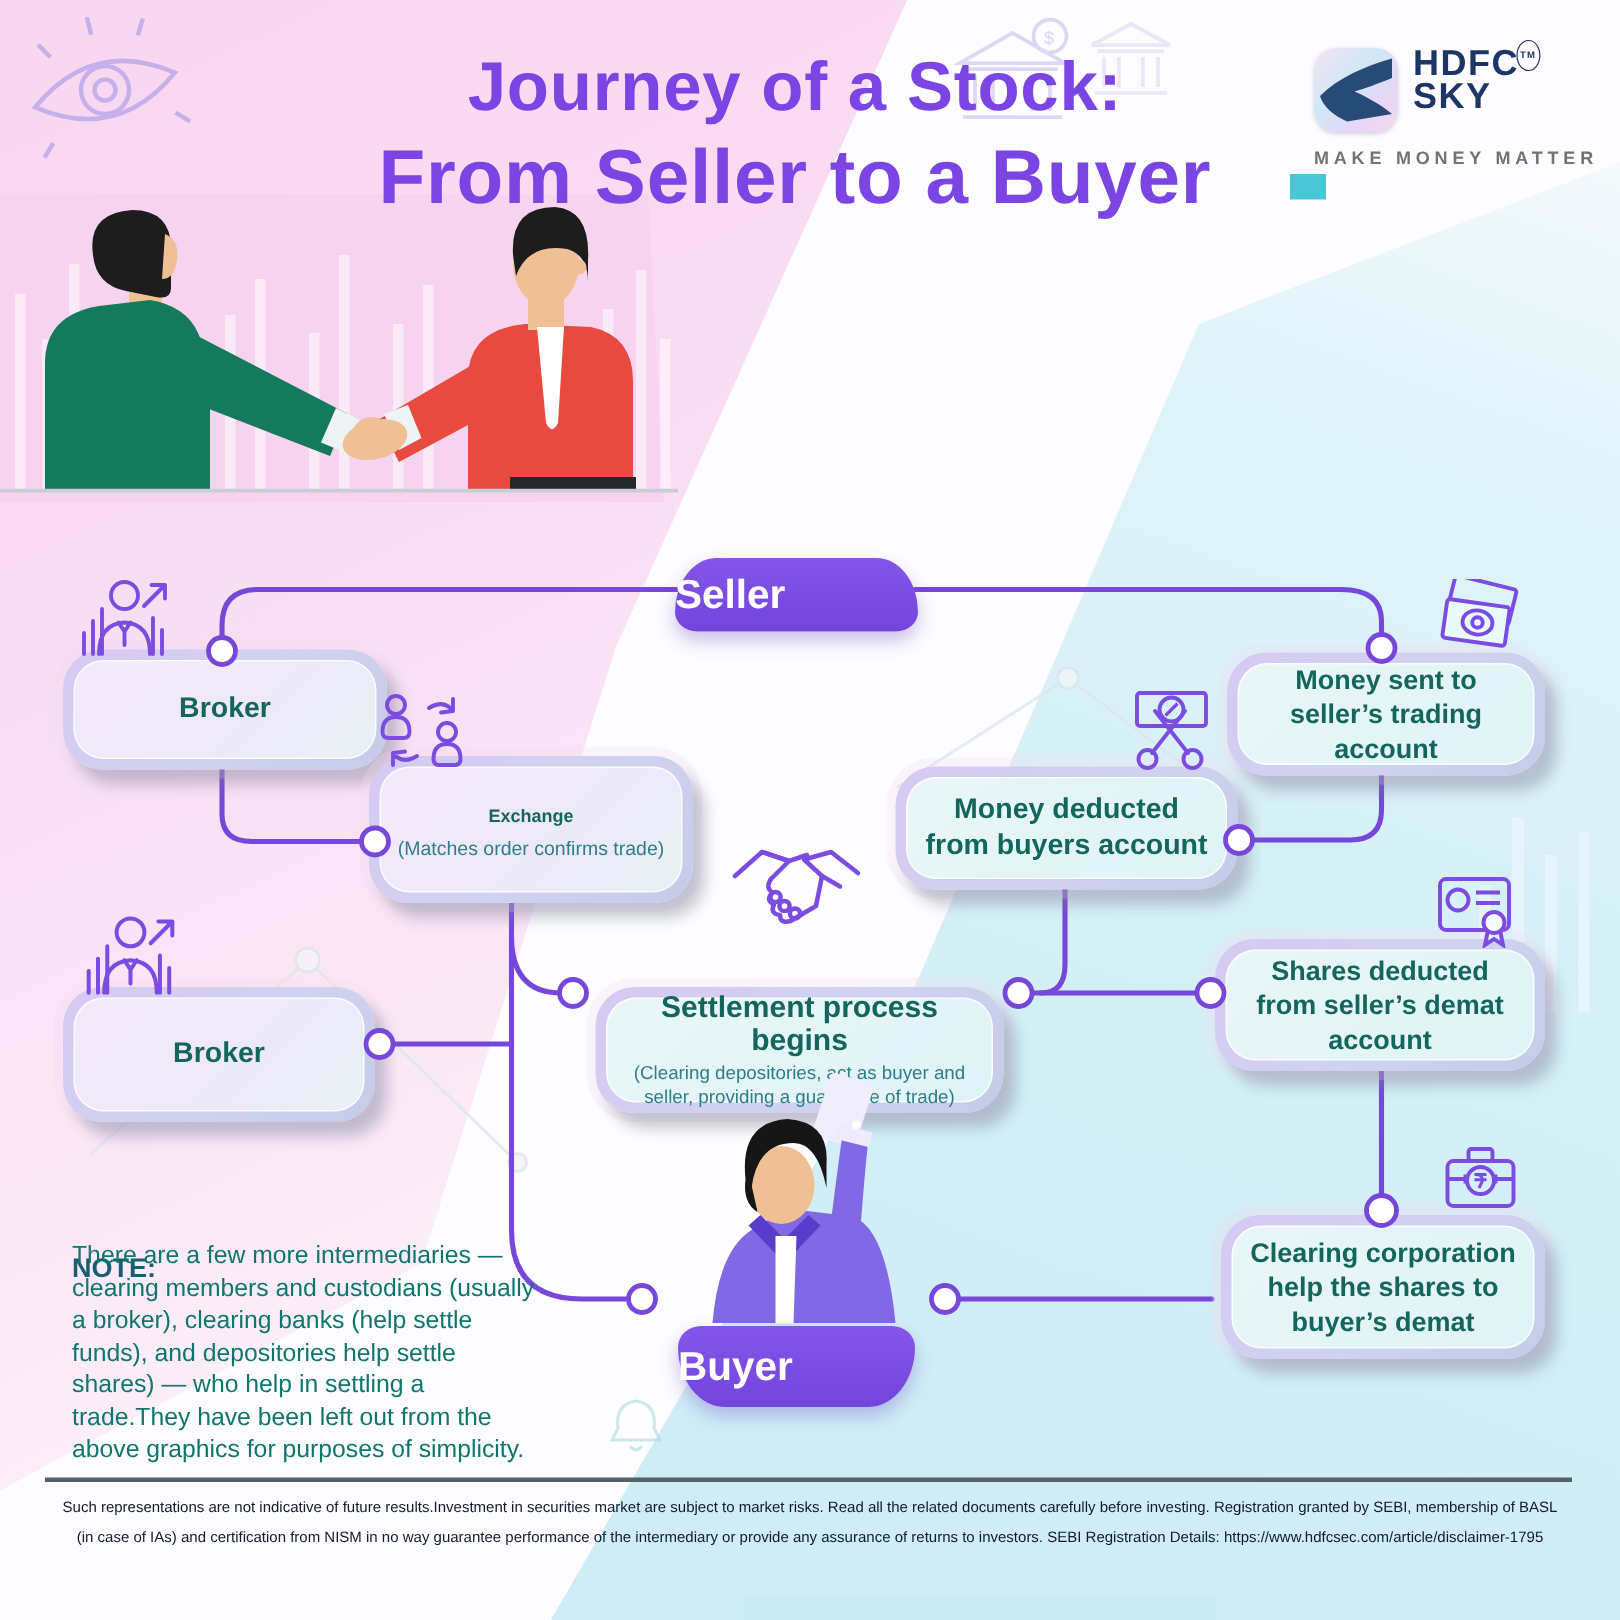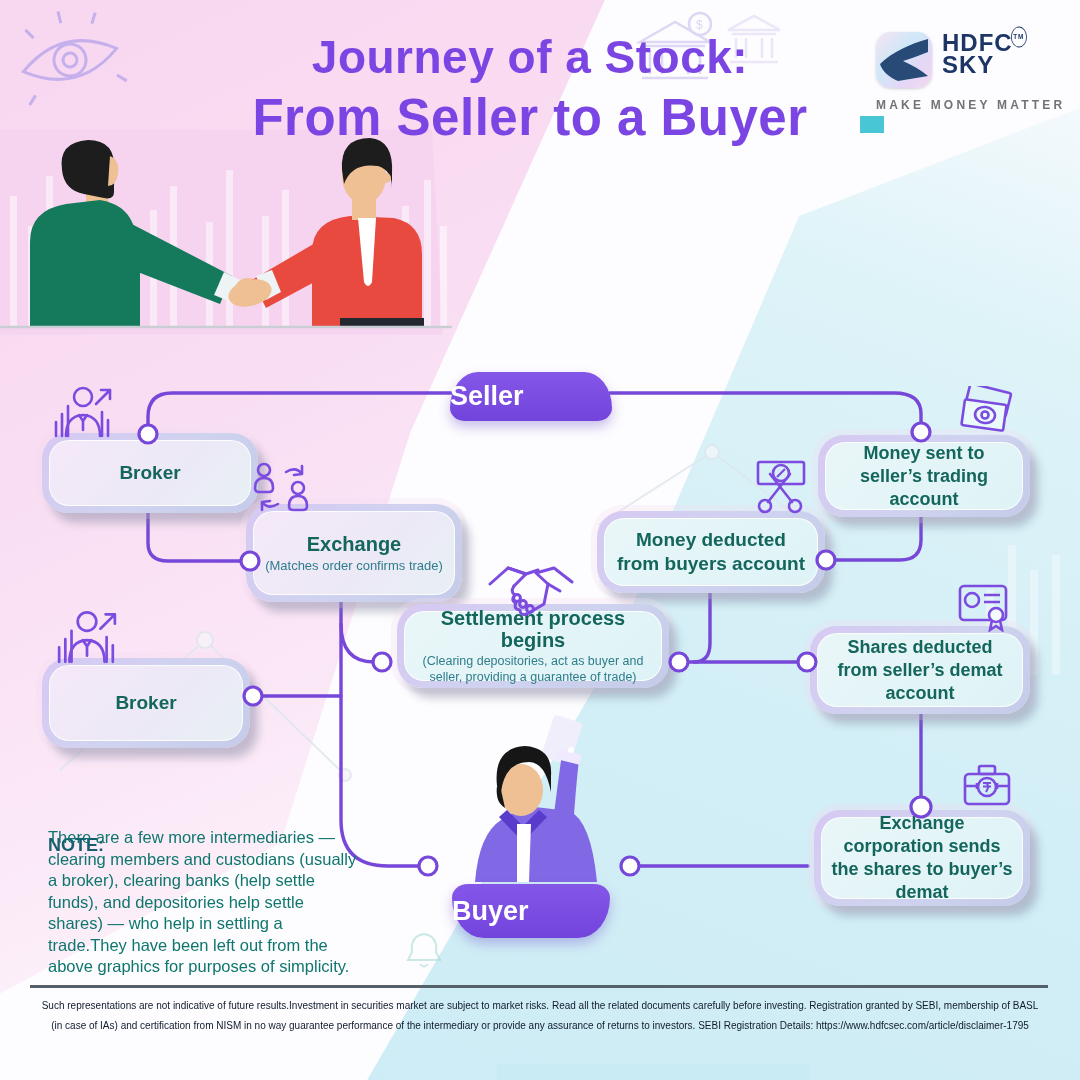--- a/index.html
+++ b/index.html
@@ -195,59 +195,59 @@
   </svg>
 
   <div class="node" style="left:42px;top:433px;width:216px;height:80px;">
     <div class="node-inner inner-pink">
       <span class="node-title">Broker</span>
     </div>
   </div>
 
   <div class="node" style="left:246px;top:504px;width:216px;height:98px;">
     <div class="node-inner inner-pink">
-      <span class="node-title" style="font-size:20px;">Exchange</span>
+      <span class="node-title" style="font-size:12px;">Exchange</span>
       <span class="node-sub">(Matches order confirms trade)</span>
     </div>
   </div>
 
   <div class="node" style="left:818px;top:435px;width:212px;height:82px;">
     <div class="node-inner inner-cyan">
       <span class="node-title sm">Money sent to seller’s trading account</span>
     </div>
   </div>
 
   <div class="node" style="left:597px;top:511px;width:228px;height:82px;">
     <div class="node-inner inner-cyan">
       <span class="node-title">Money deducted from buyers account</span>
     </div>
   </div>
 
-  <div class="node" style="left:397px;top:604px;width:272px;height:84px;">
+  <div class="node" style="left:397px;top:658px;width:272px;height:84px;">
     <div class="node-inner inner-cyan">
       <span class="node-title" style="font-size:20px;line-height:22px;">Settlement process begins</span>
       <span class="node-sub" style="font-size:12.5px;">(Clearing depositories, act as buyer and seller, providing a guarantee of trade)</span>
     </div>
   </div>
 
   <div class="node" style="left:810px;top:626px;width:220px;height:88px;">
     <div class="node-inner inner-cyan">
       <span class="node-title sm">Shares deducted from seller’s demat account</span>
     </div>
   </div>
 
   <div class="node" style="left:42px;top:658px;width:208px;height:90px;">
     <div class="node-inner inner-pink">
       <span class="node-title">Broker</span>
     </div>
   </div>
 
   <div class="node" style="left:814px;top:810px;width:216px;height:96px;">
     <div class="node-inner inner-cyan">
-      <span class="node-title sm">Exchange corporation sends the shares to buyer’s demat</span>
+      <span class="node-title sm">Clearing corporation help the shares to buyer’s demat</span>
     </div>
   </div>
 
   <svg class="dots" width="1080" height="1080">
     <g stroke="#7647d8" stroke-width="3.2" fill="#ffffff">
       <circle cx="148" cy="434" r="9"></circle>
       <circle cx="250" cy="561" r="9"></circle>
       <circle cx="382" cy="662" r="9"></circle>
       <circle cx="253" cy="696" r="9"></circle>
       <circle cx="428" cy="866" r="9"></circle>

